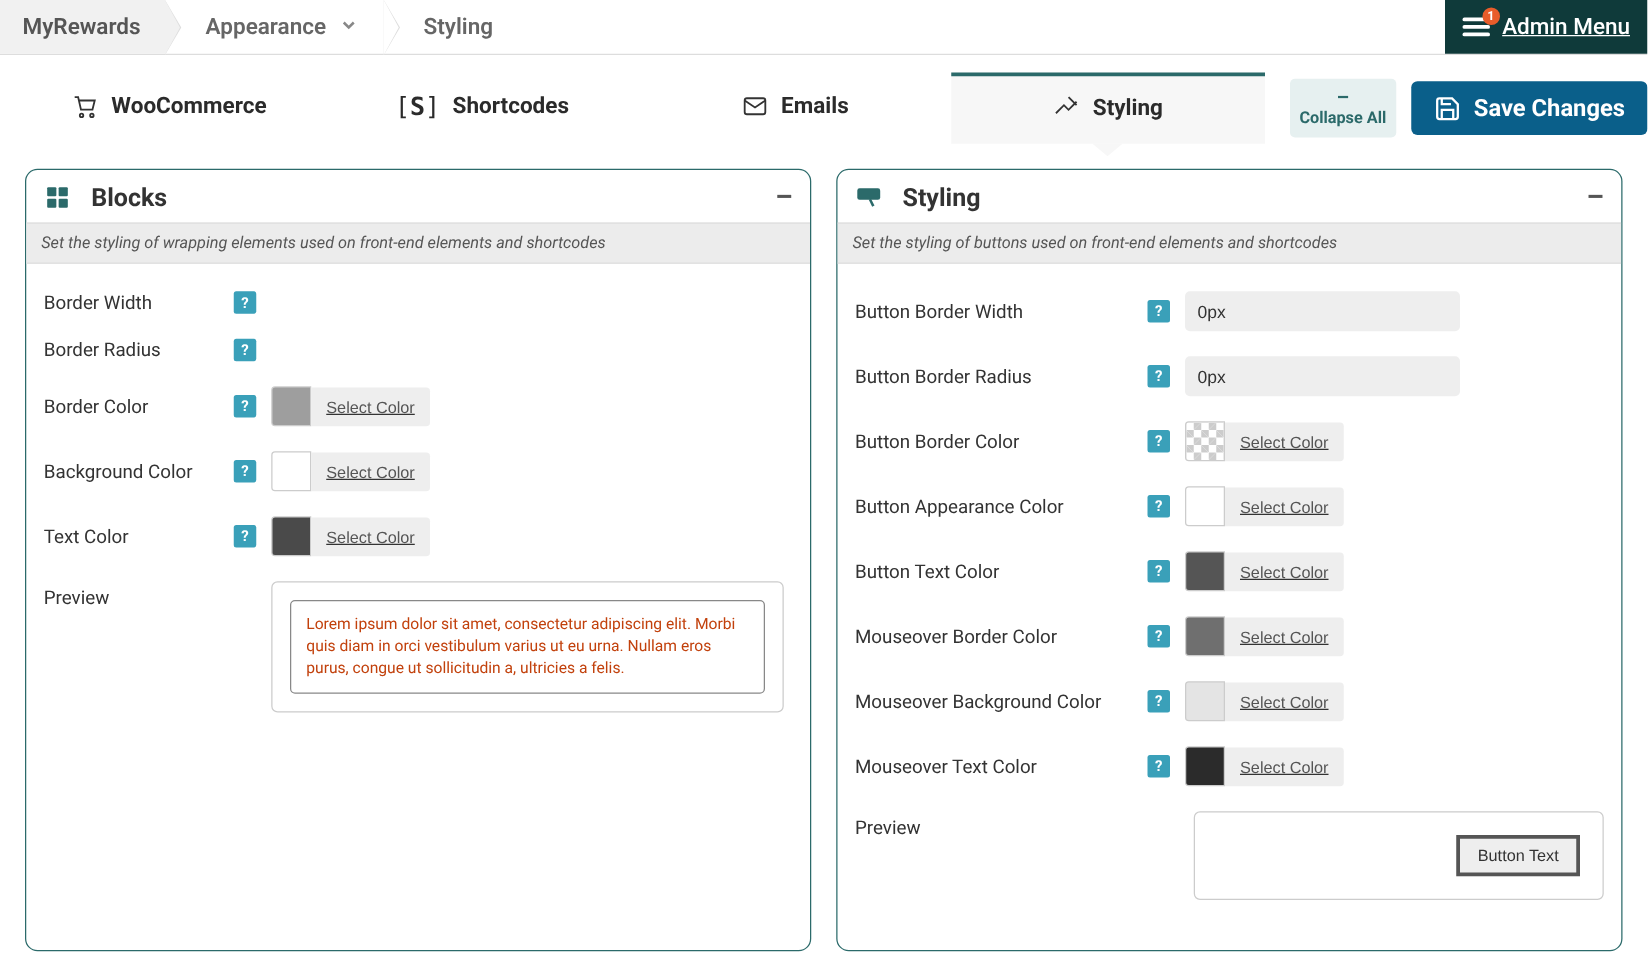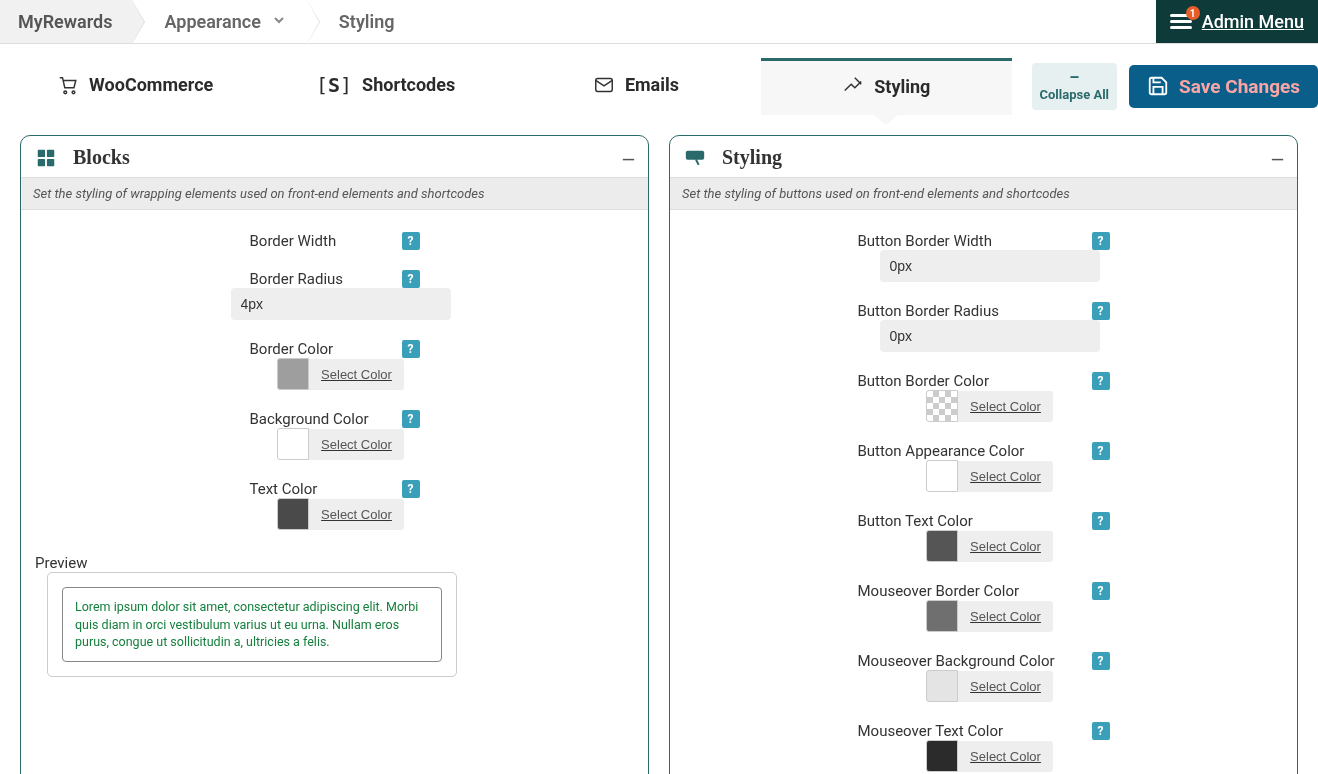--- a/index.html
+++ b/index.html
@@ -116,25 +116,25 @@
     text-align:center;
     font-size:13px;
     font-weight:700;
     line-height:1.1;
     cursor:pointer;
     min-width:80px;
   }
   .collapse-all .minus{ font-size:16px; display:block; margin-bottom:2px;}
   .save-btn{
     background:#0a5f8a;
-    color:#fca5a5;
+    color:#ffffff;
     border-radius:5px;
     padding:10px 18px;
     display:flex;
-    align-items:flex-start;
+    align-items:center;
     gap:10px;
     font-size:19px;
     font-weight:700;
     cursor:pointer;
   }
 
   .panels {
     display:flex;
     gap:20px;
     padding: 20px 20px;
@@ -147,21 +147,20 @@
     border-radius:10px;
     overflow:hidden;
     display:flex;
     flex-direction:column;
   }
   .panel-head{
     display:flex;
     align-items:center;
     padding:10px 14px 8px 14px;
     gap:16px;
-    font-family:Liberation Serif, serif;
   }
   .panel-head .icon-box{
     width:22px;height:22px;color:#2b6a6a;
     display:flex;align-items:center;justify-content:center;
   }
   .panel-head h2{
     margin:0;font-size:20px;font-weight:700;color:#333;flex:1;
   }
   .panel-head .toggle{ color:#555;font-size:22px;font-weight:700;cursor:pointer;line-height:0.5;}
   .panel-desc{
@@ -173,21 +172,20 @@
     font-size:13px;
     color:#555;
   }
   .panel-body{
     padding: 12px 14px 30px 14px;
   }
   .form-row{
     display:flex;
     align-items:center;
     padding: 10px 0;
-    flex-direction: column;
   }
   .form-row.top{ align-items:flex-start; }
   .label-cell{
     display:flex;
     align-items:center;
     gap:8px;
     width: 170px;
     font-size:15px;
     color:#333;
   }
@@ -226,21 +224,21 @@
     background:#eee;border:none;padding:8px 12px;font-size:13px;
     border-radius:0 3px 3px 0;color:#555;cursor:pointer;
   }
   .preview-block{
     margin-left:12px;
     border:1px solid #ccc;border-radius:5px;background:#fff;
     padding:14px;width:410px;
   }
   .preview-inner{
     border:1px solid #888;border-radius:4px;background:#fff;
-    padding:10px 12px;font-size:12.5px;color:#15803d;line-height:1.4;
+    padding:10px 12px;font-size:12.5px;color:#c2410c;line-height:1.4;
   }
   .preview-button-wrap{
     margin-left:20px;
     border:1px solid #ccc;border-radius:5px;background:#fff;
     padding:18px;width:330px;display:flex;justify-content:flex-end;align-items:center;
   }
   .preview-button{
     border:3px solid #555;background:#eee;color:#333;
     padding:6px 14px;font-size:13px;cursor:pointer;
   }
@@ -346,21 +344,20 @@
           <span>Border Width</span>
           <div class="help">?</div>
         </div>
       </div>
 
       <div class="form-row">
         <div class="label-cell">
           <span>Border Radius</span>
           <div class="help">?</div>
         </div>
-        <input class="text-input" value="4px" style="">
       </div>
 
       <div class="form-row">
         <div class="label-cell">
           <span>Border Color</span>
           <div class="help">?</div>
         </div>
         <div class="color-cell">
           <div class="swatch" style="background:#9e9e9e"></div>
           <button class="select-color">Select Color</button>

